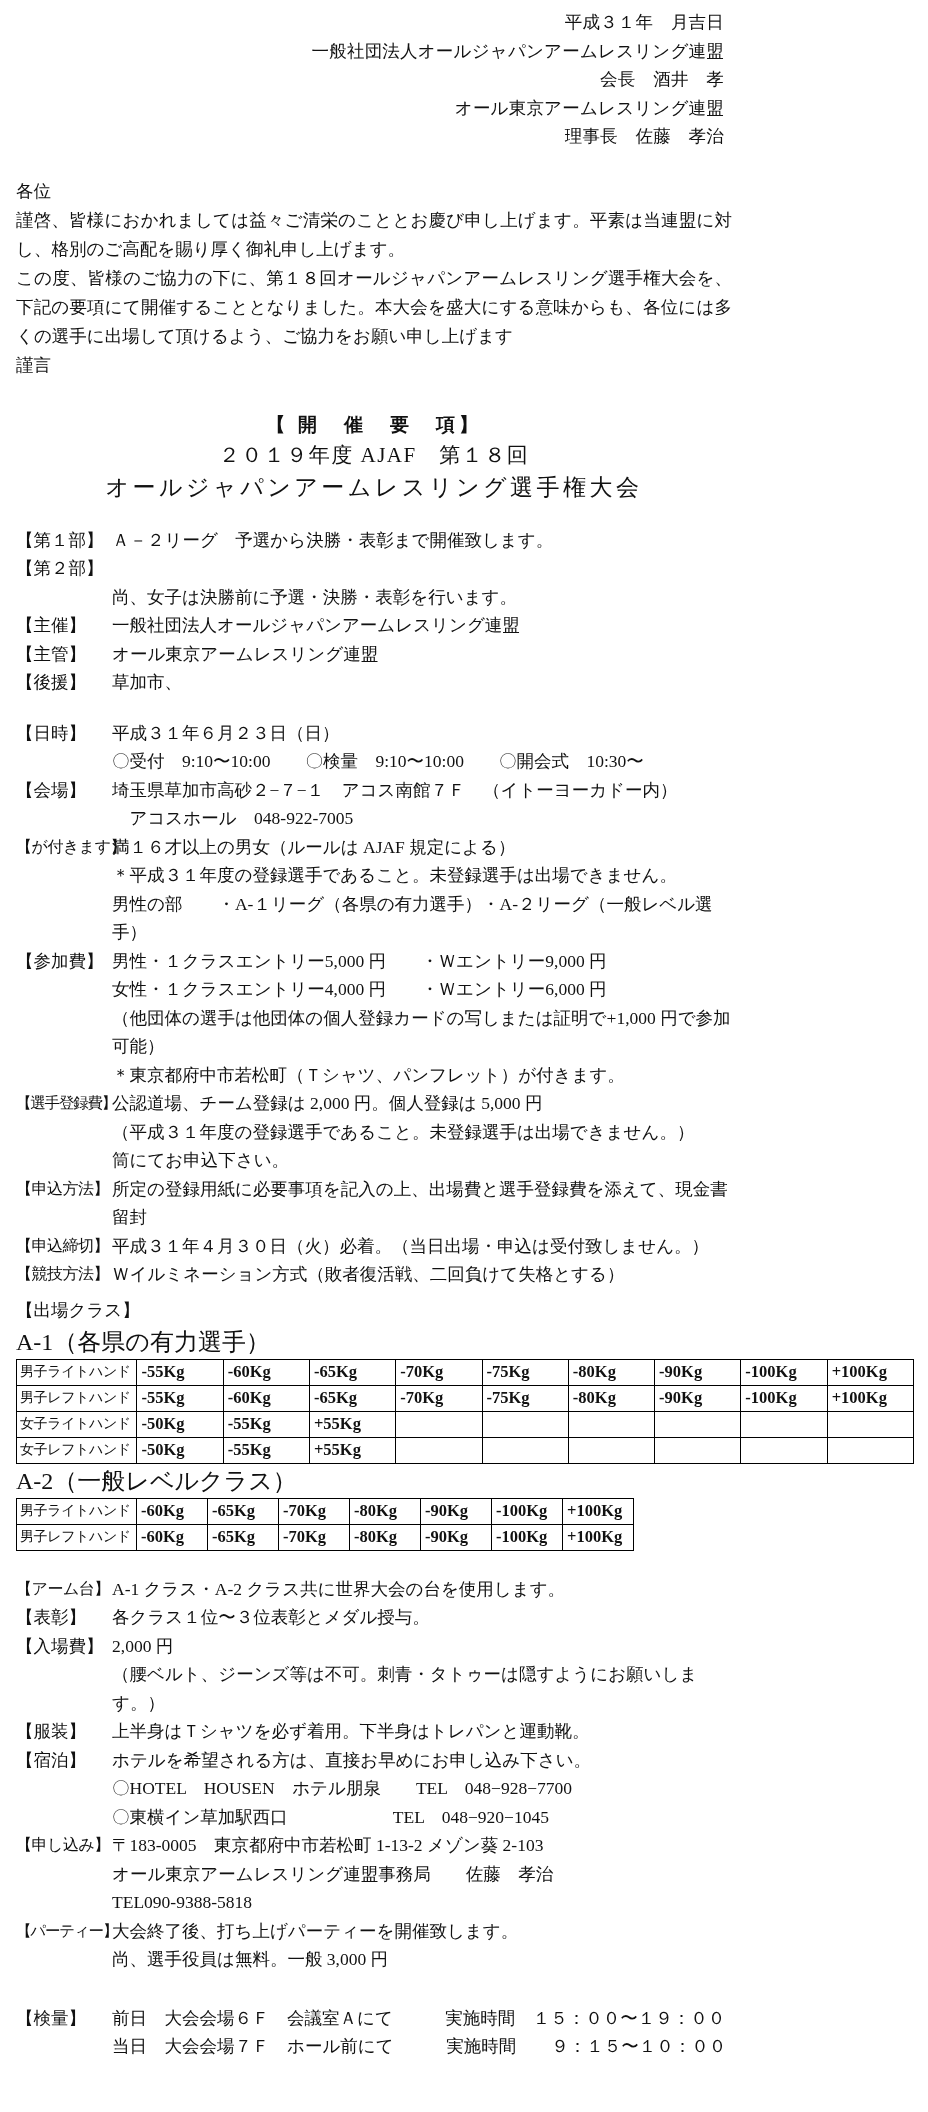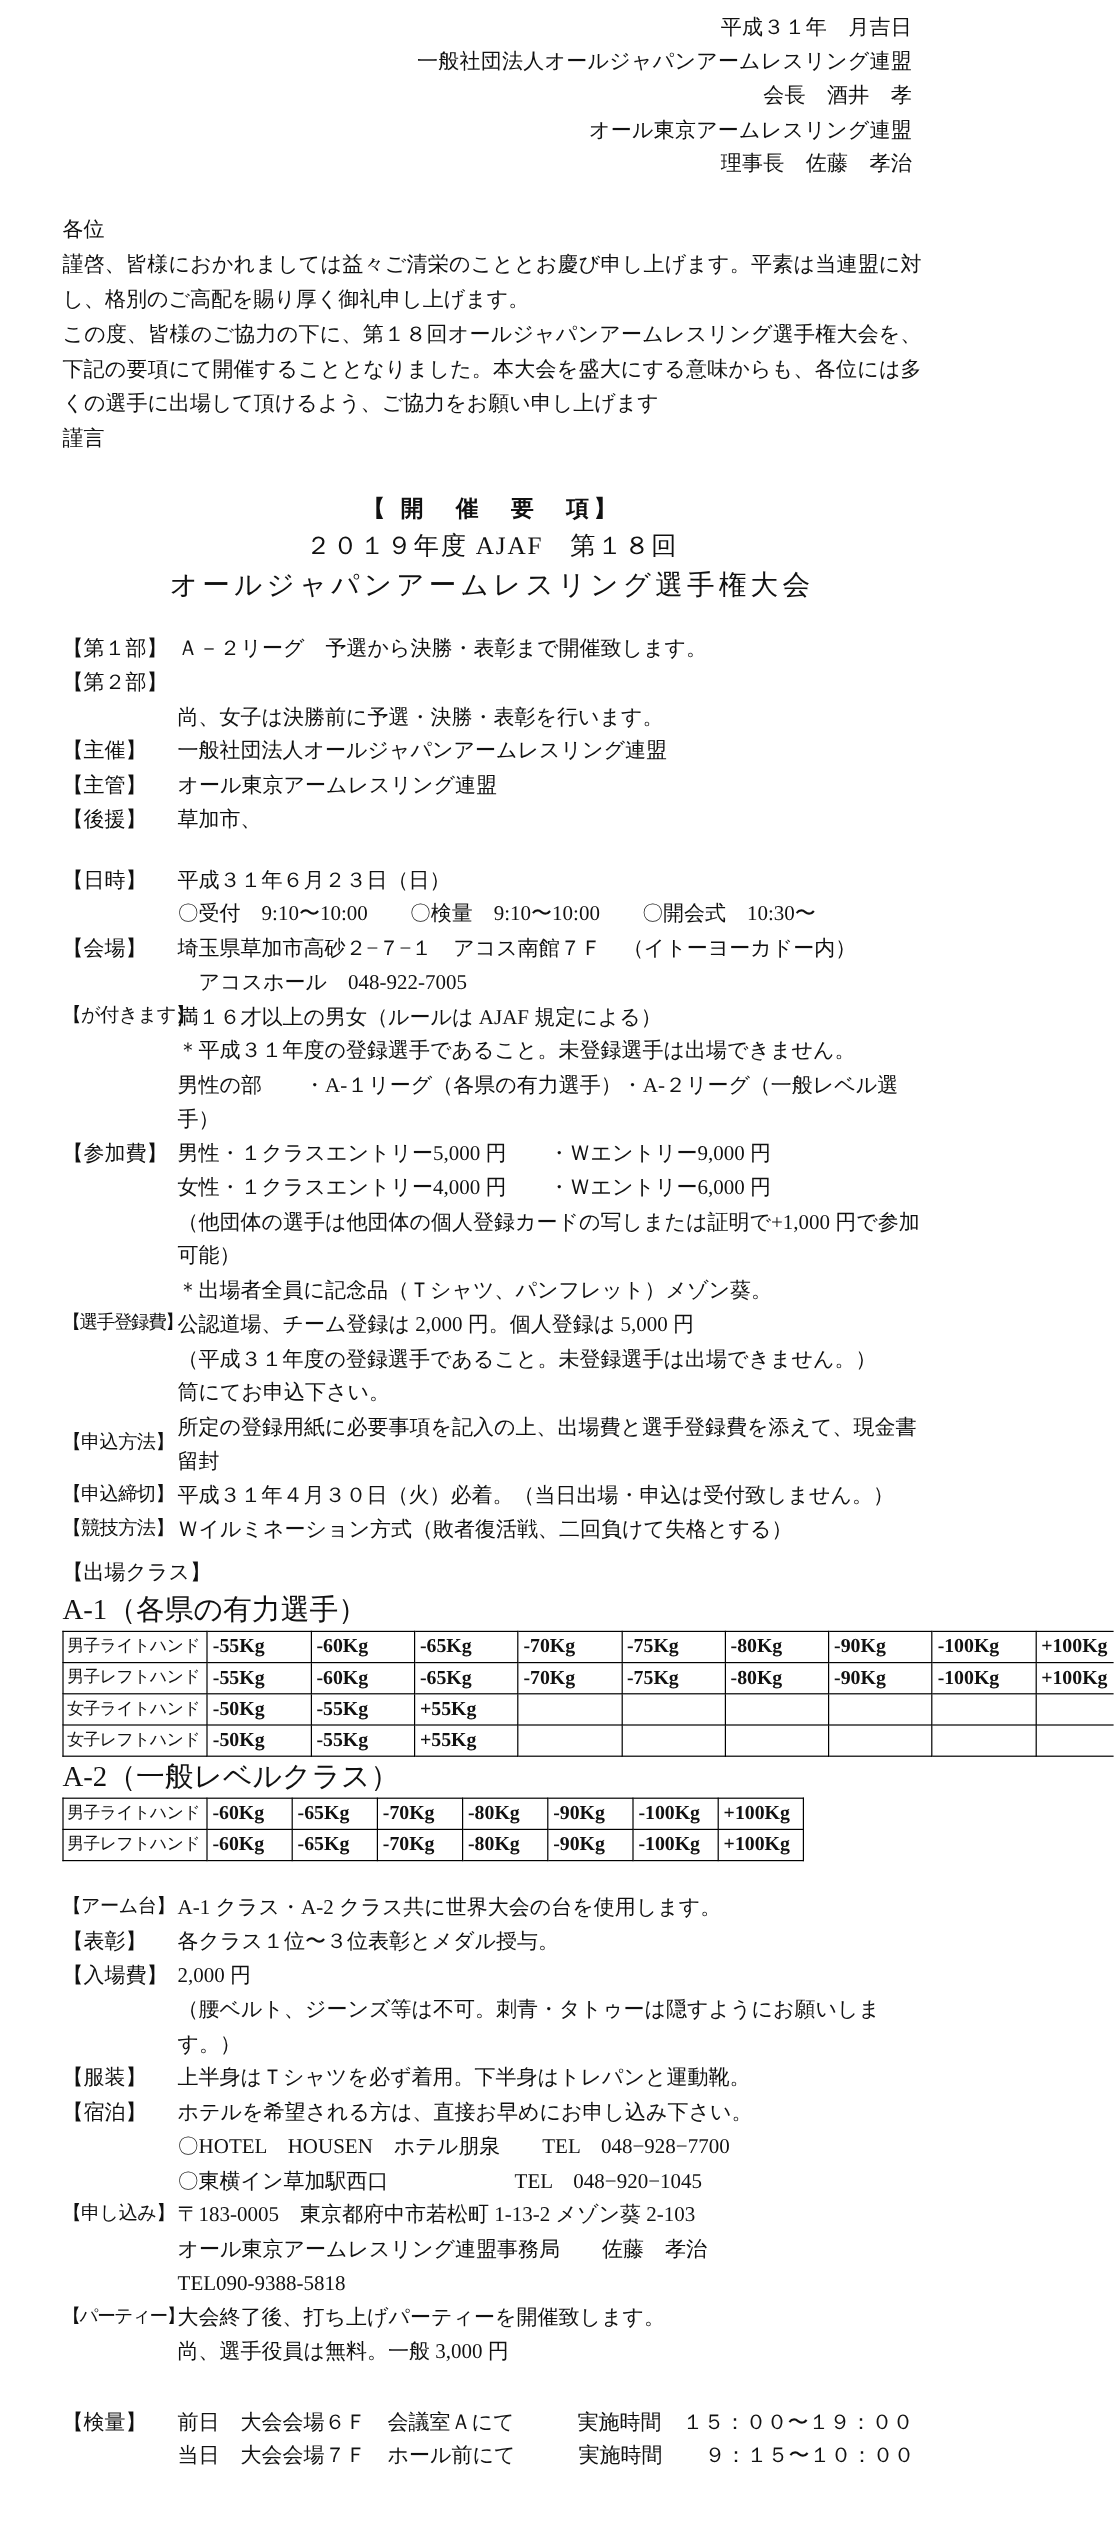--- a/index.html
+++ b/index.html
@@ -12,21 +12,20 @@
     font-family: "Liberation Serif", "DejaVu Serif", serif;
     color: #111111;
     -webkit-font-smoothing: antialiased;
   }
   .page {
     width: 748px;
     min-height: 2112px;
     box-sizing: border-box;
     padding: 8px 16px 10px 16px;
     position: relative;
-    margin-left: 36px;
   }
 
   
   .letterhead {
     text-align: right;
     padding-right: 8px;
     font-size: 17.5px;
     line-height: 28.5px;
     letter-spacing: 0.2px;
   }
@@ -69,21 +68,21 @@
   .title-main {
     font-size: 23px;
     line-height: 33px;
     letter-spacing: 3.5px;
   }
 
   
   .items { margin-top: 22px; }
   .row {
     display: flex;
-    align-items: center;
+    align-items: flex-start;
     font-size: 17.5px;
     line-height: 28.5px;
     white-space: pre;
   }
   .row .label {
     flex: 0 0 auto;
     width: 96px;
     white-space: nowrap;
   }
   .row .label.tight { letter-spacing: -0.5px; font-size: 16px; }
@@ -219,21 +218,21 @@
     <div class="row cont">
       <span class="label"></span>
       <span class="value">女性・１クラスエントリー4,000 円　　・Ｗエントリー6,000 円</span>
     </div>
     <div class="row cont">
       <span class="label"></span>
       <span class="value">（他団体の選手は他団体の個人登録カードの写しまたは証明で+1,000 円で参加可能）</span>
     </div>
     <div class="row cont">
       <span class="label"></span>
-      <span class="value">＊出場者全員に記念品（Ｔシャツ、パンフレット）メゾン葵。</span>
+      <span class="value">＊東京都府中市若松町（Ｔシャツ、パンフレット）が付きます。</span>
     </div>
     <div class="row">
       <span class="label tight2">【選手登録費】</span>
       <span class="value">公認道場、チーム登録は 2,000 円。個人登録は 5,000 円</span>
     </div>
     <div class="row cont">
       <span class="label"></span>
       <span class="value">（平成３１年度の登録選手であること。未登録選手は出場できません。）</span>
     </div>
     <div class="row cont">

